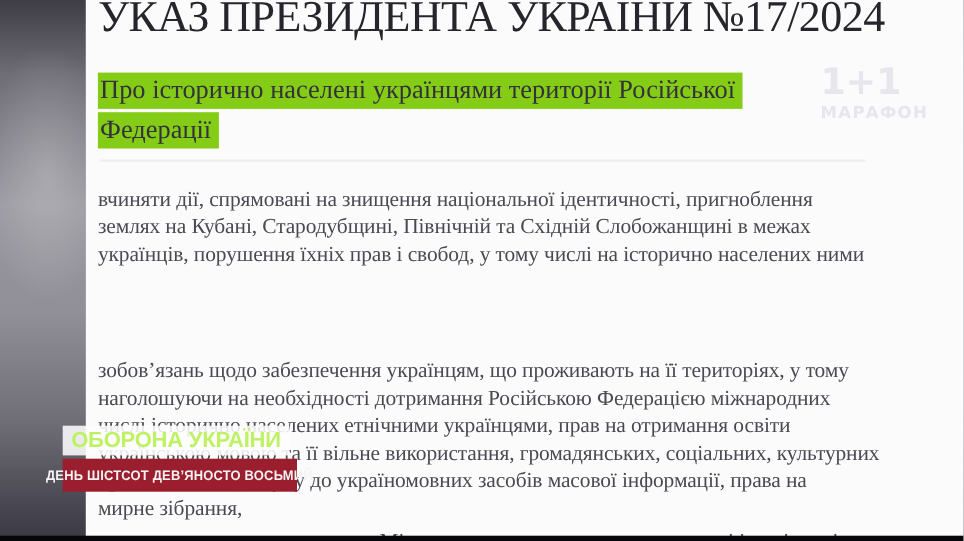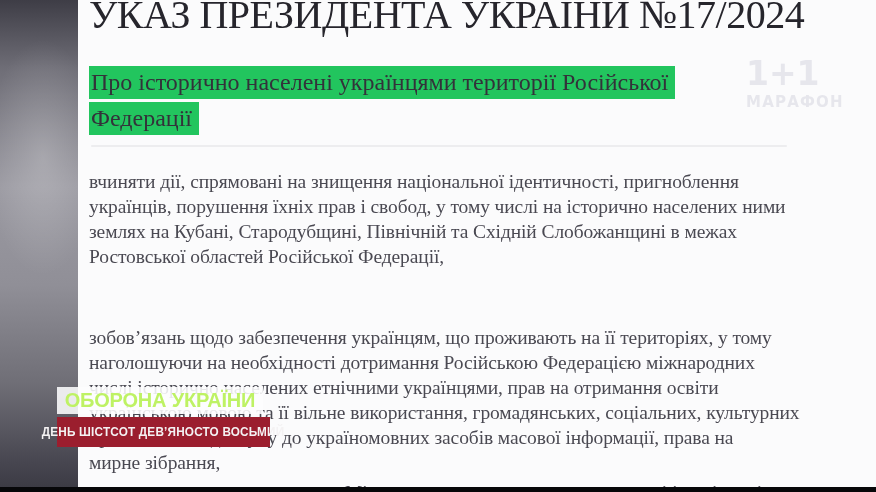--- a/index.html
+++ b/index.html
@@ -27,21 +27,21 @@
     background:#fbfbfc;overflow:hidden;
     box-shadow: inset -3px 0 0 #d3d3d8;
   }
   .doc-title{
     position:absolute;left:11px;top:-9px;
     font-size:40px;line-height:48px;letter-spacing:-0.5px;
     color:#26252c;white-space:nowrap;
   }
   .doc-subtitle{position:absolute;left:11px;top:64px;font-size:24px;line-height:36px;color:#33323a;}
   .doc-subtitle .sub-line{height:36px;}
-  .hl{background:#22c55e;padding:3px 7px 4px 2px;}
+  .hl{background:#84cc16;padding:3px 7px 4px 2px;}
   .doc-rule{position:absolute;left:13px;top:145px;width:696px;height:2px;background:#ededef;border-radius:1px;}
   .para{position:absolute;left:11px;width:706px;}
   .para1{top:169px;}
   .para2{top:325px;}
   .doc-line{height:25px;font-size:19.5px;line-height:25px;white-space:nowrap;color:#4a4952;letter-spacing:-0.1px;}
   .clipped-line{position:absolute;left:267px;top:480px;font-size:19.5px;line-height:25px;color:#4a4952;white-space:nowrap;}
   
   .badge-program{
     position:absolute;left:57px;top:387px;width:206px;height:27px;z-index:5;
     background:rgba(253,253,254,0.88);
@@ -79,23 +79,22 @@
 
   <div class="doc-subtitle">
     <div class="sub-line"><span class="hl">Про історично населені українцями території Російської</span></div>
     <div class="sub-line"><span class="hl">Федерації</span></div>
   </div>
 
   <div class="doc-rule"></div>
 
   <div class="para para1">
       <div class="doc-line">вчиняти дії, спрямовані на знищення національної ідентичності, пригноблення</div>
+      <div class="doc-line">землях на Кубані, Стародубщині, Північній та Східній Слобожанщині в межах</div>
       <div class="doc-line">українців, порушення їхніх прав і свобод, у тому числі на історично населених ними</div>
-      <div class="doc-line">землях на Кубані, Стародубщині, Північній та Східній Слобожанщині в межах</div>
-      <div class="doc-line">Ростовської областей Російської Федерації,</div>
     </div>
   <div class="para para2">
       <div class="doc-line">зобов’язань щодо забезпечення українцям, що проживають на її територіях, у тому</div>
       <div class="doc-line">наголошуючи на необхідності дотримання Російською Федерацією міжнародних</div>
       <div class="doc-line">числі історично населених етнічними українцями, прав на отримання освіти</div>
       <div class="doc-line">українською мовою та її вільне використання, громадянських, соціальних, культурних</div>
       <div class="doc-line">прав, вільного доступу до україномовних засобів масової інформації, права на</div>
       <div class="doc-line">мирне зібрання,</div>
     </div>
 

